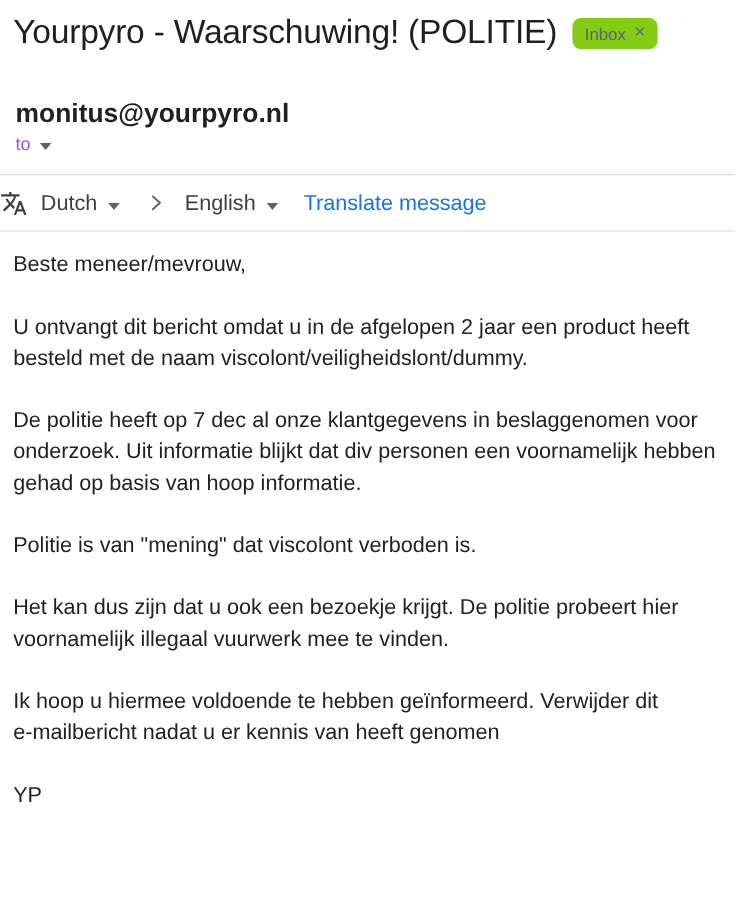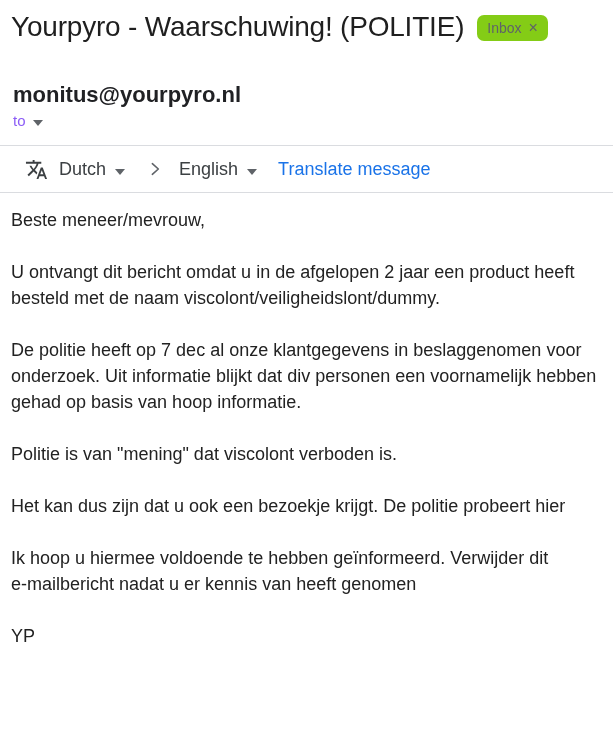--- a/index.html
+++ b/index.html
@@ -64,21 +64,20 @@
   .tri {
     display: inline-block;
   }
   .translate-bar {
     margin-top: 15px;
     border-top: 1px solid #dadce0;
     border-bottom: 1px solid #dadce0;
     height: 46px;
     display: flex;
     align-items: center;
-    padding-left: 25px;
   }
   .translate-icon {
     display: inline-flex;
     align-items: center;
   }
   .lang-btn {
     display: inline-flex;
     align-items: center;
     gap: 9px;
     font-size: 18px;
@@ -171,20 +170,21 @@
     <div class="para">
       <div class="body-line">De politie heeft op 7 dec al onze klantgegevens in beslaggenomen voor</div>
       <div class="body-line">onderzoek. Uit informatie blijkt dat div personen een voornamelijk hebben</div>
       <div class="body-line">gehad op basis van hoop informatie.</div>
     </div>
     <div class="para">
       <div class="body-line">Politie is van "mening" dat viscolont verboden is.</div>
     </div>
     <div class="para">
       <div class="body-line">Het kan dus zijn dat u ook een bezoekje krijgt. De politie probeert hier</div>
+      <div class="body-line">voornamelijk illegaal vuurwerk mee te vinden.</div>
     </div>
     <div class="para">
       <div class="body-line">Ik hoop u hiermee voldoende te hebben geïnformeerd. Verwijder dit</div>
       <div class="body-line">e-mailbericht nadat u er kennis van heeft genomen</div>
     </div>
     <div class="para">
       <div class="body-line">YP</div>
     </div>
   </div>
 

